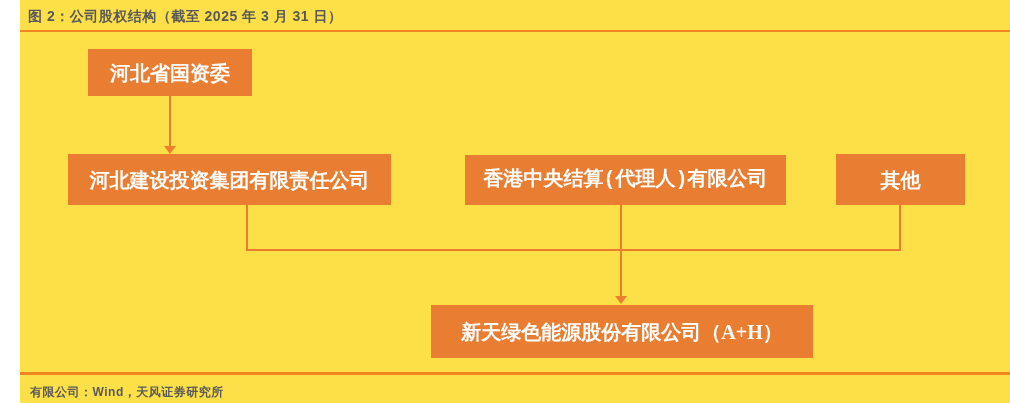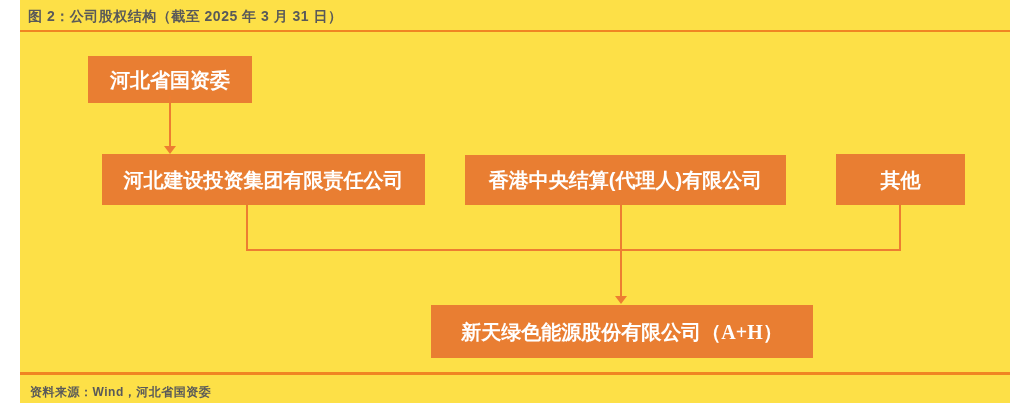--- a/index.html
+++ b/index.html
@@ -39,23 +39,23 @@
     color: var(--node-text, #ffffff);
     font-weight: bold;
     font-size: 20px;
     display: flex;
     align-items: center;
     justify-content: center;
     text-align: center;
     white-space: nowrap;
     line-height: 1;
   }
-  .node-top    { left: 68px;  top: 56px;  width: 164px; height: 47px; }
-  .node-left   { left: 82px;  top: 154px; width: 323px; height: 51px; }
-  .node-center { left: 445px; top: 155px; width: 321px; height: 50px; }
+  .node-top    { left: 68px;  top: 49px;  width: 164px; height: 47px; }
+  .node-left   { left: 48px;  top: 154px; width: 323px; height: 51px; }
+  .node-center { left: 445px; top: 155px; width: 321px; height: 50px; font-family: Liberation Mono, monospace; }
   .node-right  { left: 816px; top: 154px; width: 129px; height: 51px; text-align: right; }
   .node-bottom { left: 411px; top: 305px; width: 382px; height: 53px; font-family: Liberation Serif, serif; }
   .line {
     position: absolute;
     background: var(--connector-orange, #ED7D31);
   }
   .v-line { width: 2px; }
   .h-line { height: 2px; }
   .line-top-arrow   { left: 149px; top: 96px;  height: 51px; }
   .line-left-drop   { left: 226px; top: 205px; height: 46px; }
@@ -102,15 +102,15 @@
 
   <div class="line v-line line-left-drop"></div>
   <div class="line v-line line-right-drop"></div>
   <div class="line h-line line-merge"></div>
   <div class="line v-line line-center-drop"></div>
   <div class="arrowhead arrowhead-bottom"></div>
 
   <div class="node node-bottom">新天绿色能源股份有限公司（A+H）</div>
 
   <div class="rule bottom-rule"></div>
-  <div class="footer-note">资料来源：Wind，河北省国资委</div>
+  <div class="footer-note">有限公司：Wind，天风证券研究所</div>
 
 </div>
 
 </body></html>

